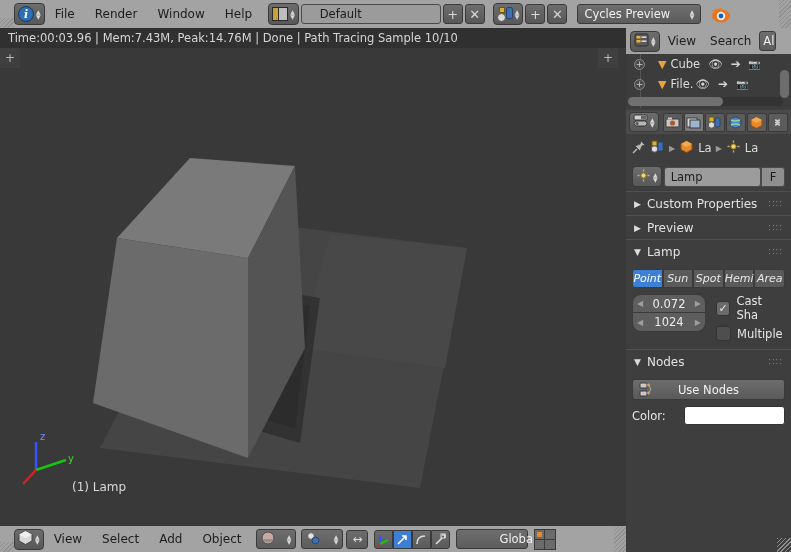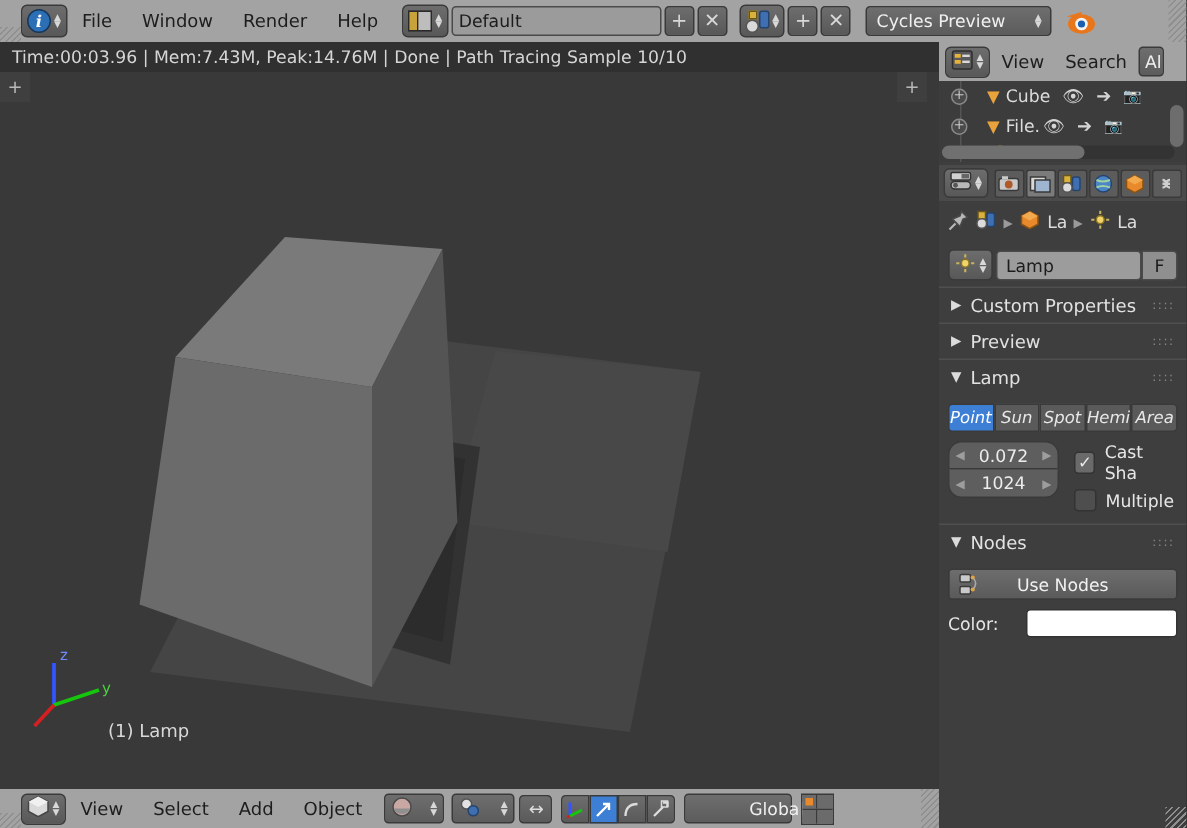--- a/index.html
+++ b/index.html
@@ -21,21 +21,21 @@
   .spin i { font-style: normal; font-size: 6px; line-height: 5px; color:#d8d8d8; }
   .combo {
     background: linear-gradient(#6e6e6e,#5c5c5c);
     border: 1px solid #3a3a3a; border-radius: 3px;
     height: 20px; display:flex; align-items:center;
     color:#f0f0f0; font-size:11.5px; padding: 0 6px;
   }
   .textfield {
     background: #9b9b9b; border: 1px solid #4a4a4a; border-radius: 3px;
     height: 20px; color:#1c1c1c; font-size:11.5px;
-    display:flex; align-items:center; padding:0 4px;
+    display:flex; align-items:center; padding:0 18px;
   }
   .sqbtn {
     width:19px; height:19px; border:1px solid #3a3a3a; border-radius:3px;
     background: linear-gradient(#6d6d6d,#5a5a5a);
     display:flex;align-items:center;justify-content:center;
     color:#ddd; font-size:12px;
   }
 
   
   #topbar { position:absolute; left:0; top:0; width:791px; height:28px;
@@ -191,22 +191,22 @@
 
     <div class="editor-sel" style="margin-left:14px;">
       <span class="binfo">i</span>
       <span class="spin">
           <i>▲</i>
           <i>▼</i>
         </span>
     </div>
 
     <span class="menu-lbl">File</span>
+    <span class="menu-lbl">Render</span>
     <span class="menu-lbl">Window</span>
-    <span class="menu-lbl">Render</span>
     <span class="menu-lbl">Help</span>
 
     <div style="display:flex;align-items:center;margin-left:6px;">
       <div class="editor-sel" style="margin:0;">
         <span class="layoutico">
             <span class="l"></span>
             <span class="r"></span>
           </span>
         <span class="spin">
             <i>▲</i>

